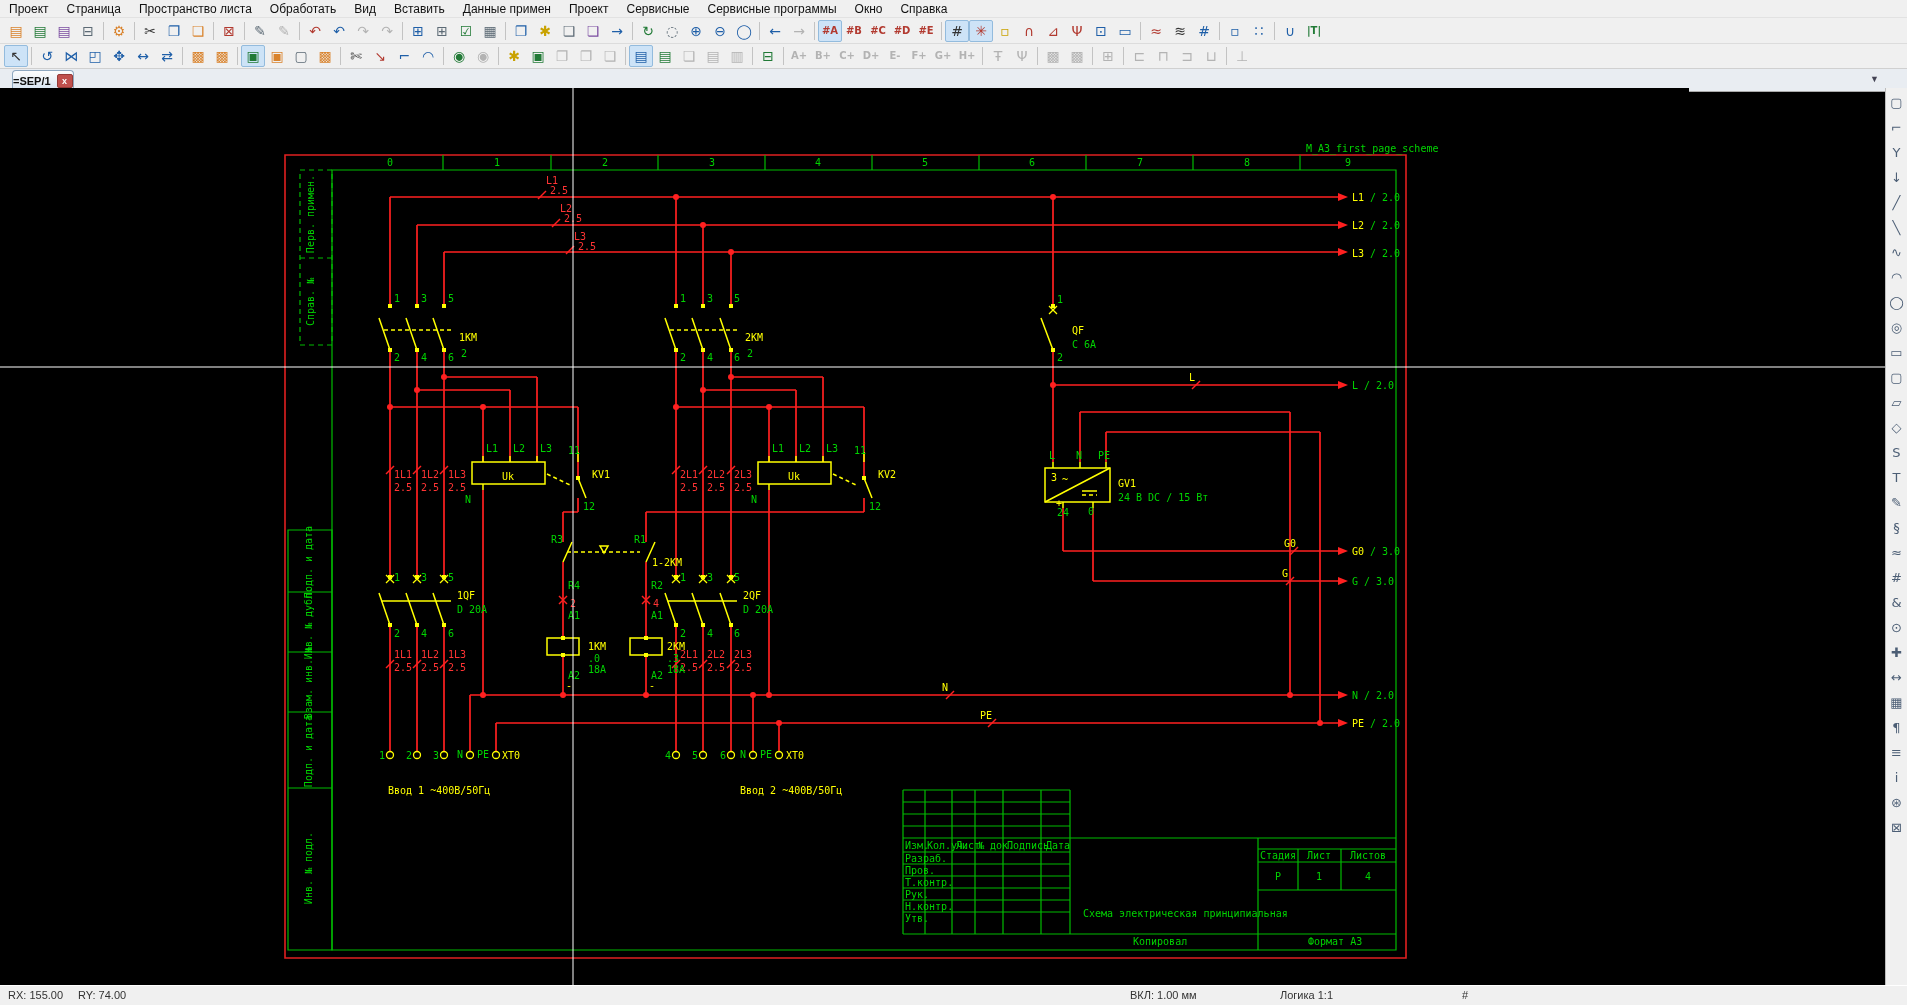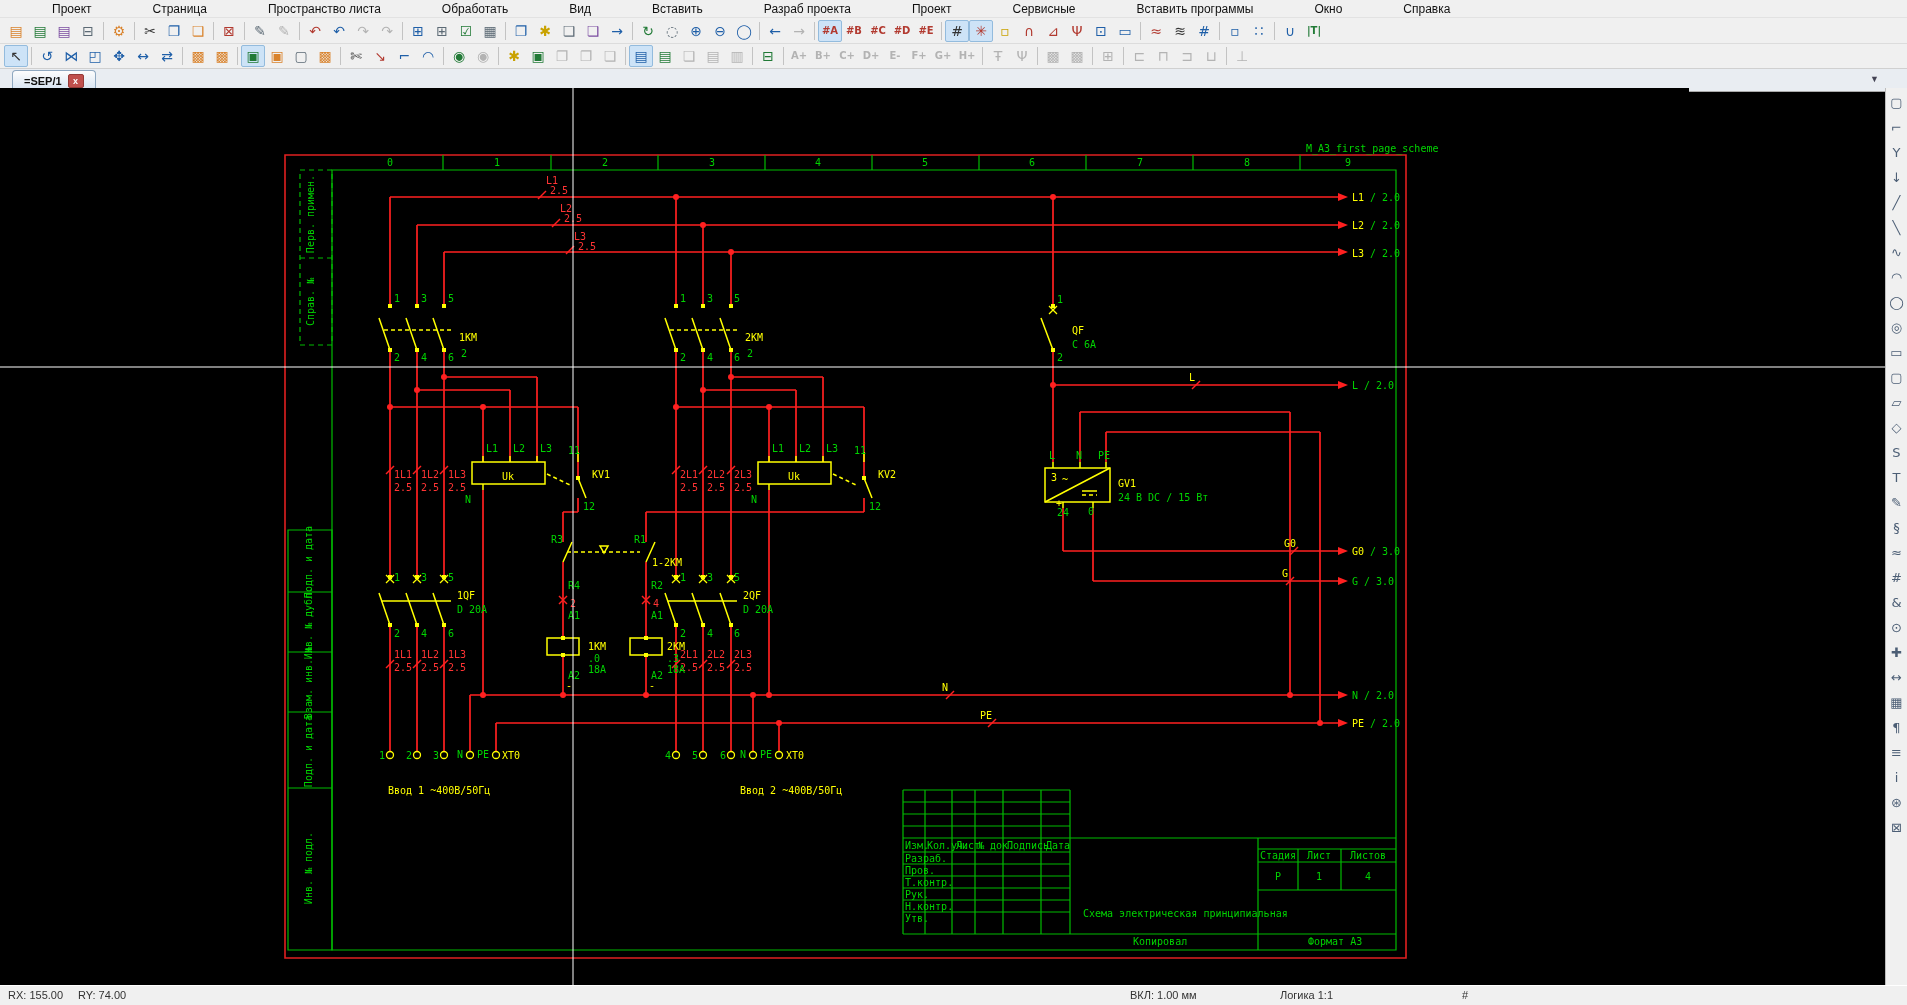--- a/index.html
+++ b/index.html
@@ -1,33 +1,33 @@
 <!DOCTYPE html>
 <html><head>
 <meta charset="utf-8">
 <style>
   html,body{margin:0;padding:0;background:#000;width:1907px;height:1005px;overflow:hidden;
     font-family:"Liberation Sans",sans-serif;}
   
   .menubar{height:17px;background:#f0f0f0;display:flex;align-items:center;font-size:12px;color:#111;}
-  .menu-item{padding:0 9px;cursor:default;margin-left:43px;}
+  .menu-item{padding:0 9px;cursor:default;}
   .toolbar{background:#f0f0f0;display:flex;align-items:center;padding-left:4px;}
   .toolbar.row1{height:25px;border-top:1px solid #e2e2e2;}
   .toolbar.row2{height:24px;border-top:1px solid #dcdcdc;}
   .tbi{display:inline-flex;width:22px;height:20px;align-items:center;justify-content:center;
     font-size:14px;line-height:20px;border:1px solid transparent;border-radius:2px;cursor:default;
     font-family:"DejaVu Sans",sans-serif;}
   .tbi.small{font-size:10px;font-weight:bold;}
   .tbi.act{background:#cde3f7;border-color:#93bbdd;}
   .tsep{display:inline-block;width:1px;height:18px;background:#c3c3c3;margin:0 3px;}
   .c-b{color:#1f5fa8}.c-o{color:#d9822b}.c-g{color:#217a36}.c-r{color:#b23a30}.c-k{color:#5c6a75}
   .c-p{color:#7a4ba0}.c-y{color:#c9a200}.c-d{color:#333}.c-m{color:#b3b3b3}
   
   .tabbar{height:22px;background:#e9edf2;border-top:1px solid #d0d0d0;border-bottom:1px solid #a9a9a9;position:relative;}
-  .tab{position:absolute;left:12px;top:1px;height:20px;padding:0 11px;display:flex;align-items:center;gap:6px;
+  .tab{position:absolute;left:12px;top:1px;height:20px;padding:0 0;display:flex;align-items:center;gap:6px;
     background:linear-gradient(#fdfdfd,#d4e2f1);border:1px solid #8fa8c0;border-bottom:none;
     border-radius:4px 4px 0 0;font-size:11px;font-weight:bold;color:#111;}
   .tab-close{width:14px;height:12px;background:#c0504d;border:1px solid #953b38;color:#fff;
     font-size:9px;line-height:12px;text-align:center;border-radius:2px;cursor:default;}
   .tab-dropdown{position:absolute;right:28px;top:5px;font-size:9px;color:#445;cursor:default;}
   
   .canvas{position:absolute;left:0;top:88px;width:1689px;height:897px;background:#000;}
   .canvas svg{position:absolute;left:0;top:0;}
   text{font-family:"DejaVu Sans Mono",monospace;font-size:10px;}
   .t-g{fill:#00d400}.t-y{fill:#ffff00}.t-r{fill:#ff3434}
@@ -45,24 +45,24 @@
 </head>
 <body>
 
 <div class="menubar">
     <span class="menu-item">Проект</span>
     <span class="menu-item">Страница</span>
     <span class="menu-item">Пространство листа</span>
     <span class="menu-item">Обработать</span>
     <span class="menu-item">Вид</span>
     <span class="menu-item">Вставить</span>
-    <span class="menu-item">Разраб проекта</span>
+    <span class="menu-item">Данные примен</span>
     <span class="menu-item">Проект</span>
     <span class="menu-item">Сервисные</span>
-    <span class="menu-item">Вставить программы</span>
+    <span class="menu-item">Сервисные программы</span>
     <span class="menu-item">Окно</span>
     <span class="menu-item">Справка</span>
   </div>
 <div class="toolbar row1">
     <span class="tbi c-o" title="new-page">▤</span>
     <span class="tbi c-g" title="open-page">▤</span>
     <span class="tbi c-p" title="page-properties">▤</span>
     <span class="tbi c-k" title="print">⊟</span>
     <span class="tsep"></span>
     <span class="tbi c-o" title="settings-wrench">⚙</span>

